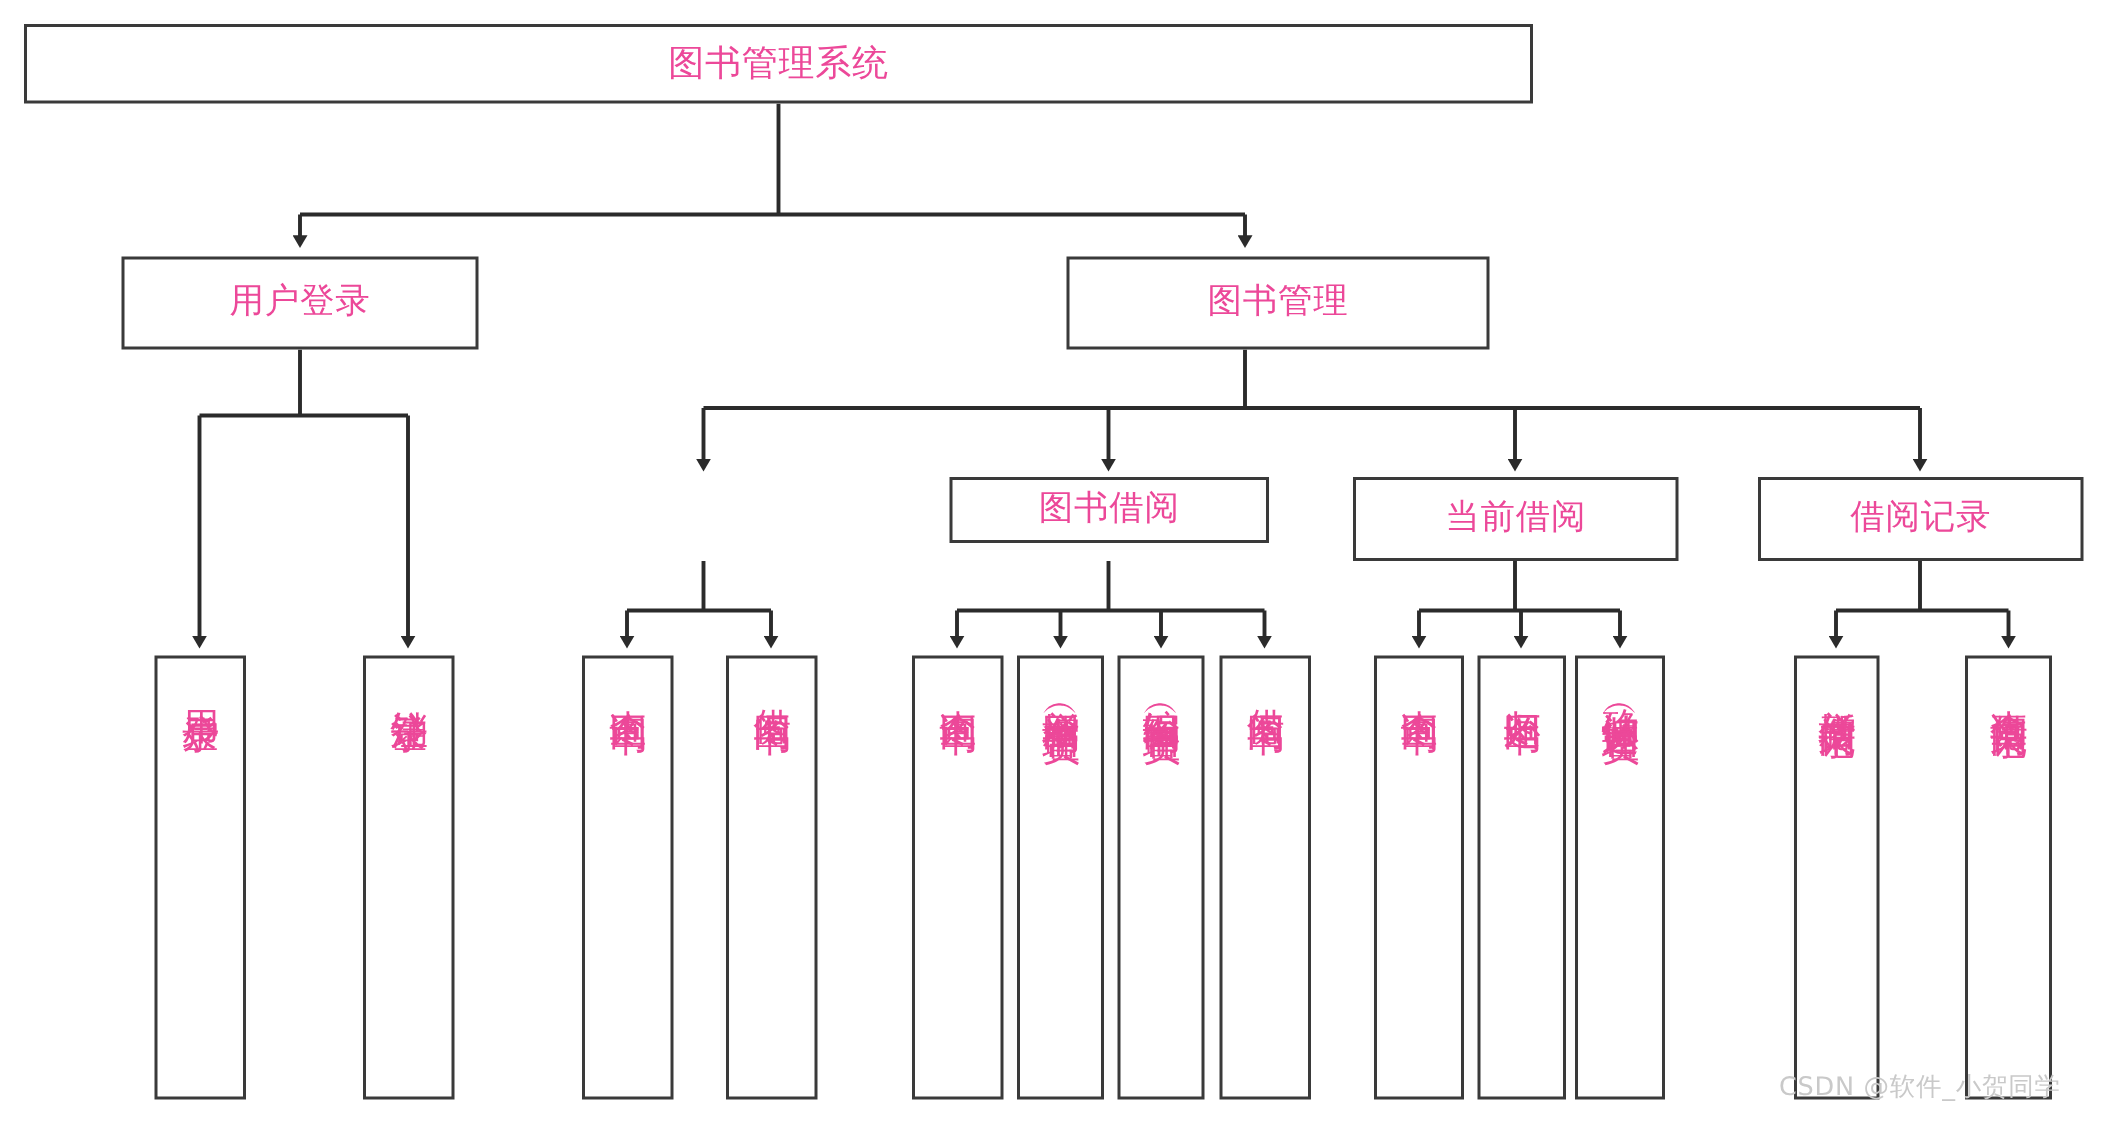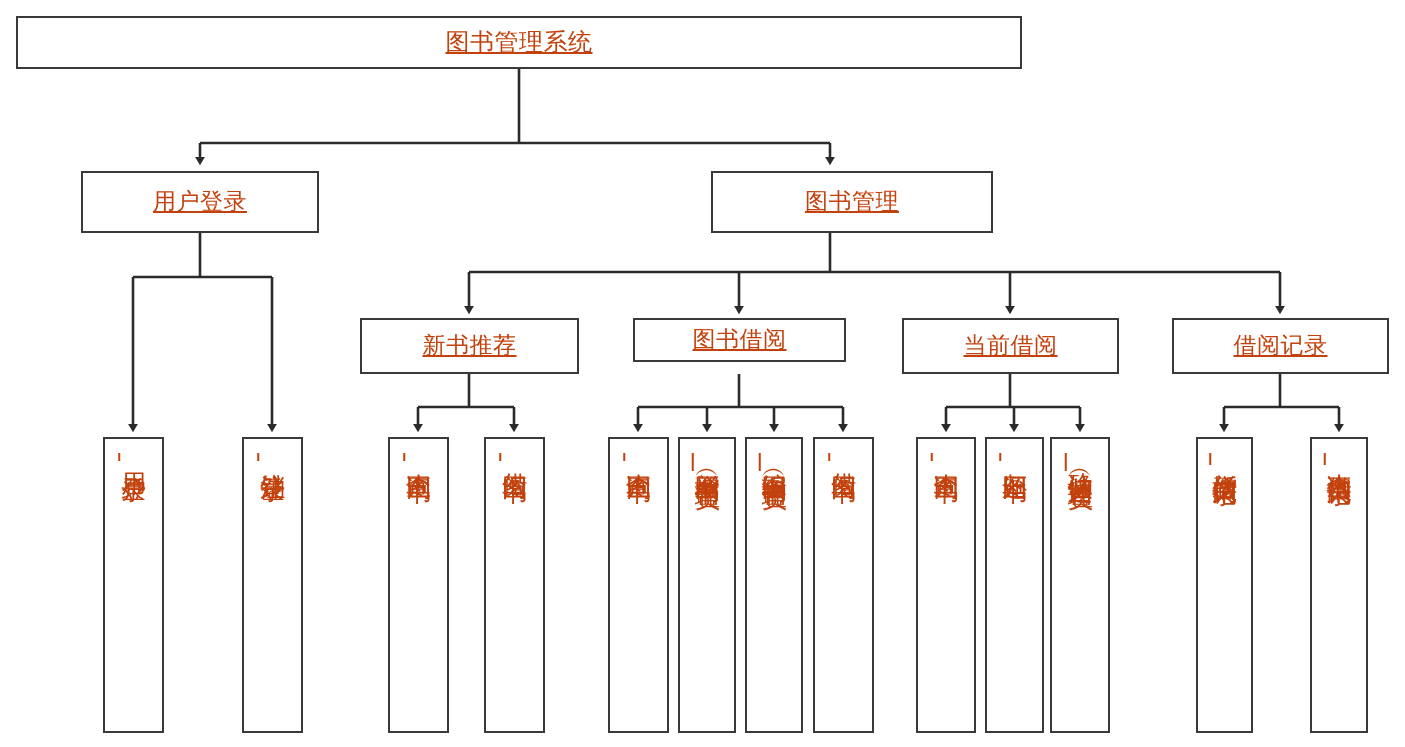--- a/index.html
+++ b/index.html
@@ -34,22 +34,21 @@
     display: flex;
     align-items: center;
     justify-content: center;
     color: #2b2b2b;
   }
   .node .node-label {
     display: block;
     text-align: center;
     line-height: 1.18;
     letter-spacing: 0.5px;
-    color: #c2410c;
-    text-decoration: underline;
+    color: #ec4899;
   }
   
   .node.horiz .node-label {
     writing-mode: horizontal-tb;
     font-size: 23px;
   }
   .node.root .node-label { font-size: 24px; }
   
   .node.vert {
     align-items: flex-start;
@@ -134,23 +133,20 @@
     <span class="node-label">图书管理系统</span>
   </div>
 
   <div class="node horiz" style="left: 81px; top: 171px; width: 238px; height: 62px;">
     <span class="node-label">用户登录</span>
   </div>
   <div class="node horiz" style="left: 711px; top: 171px; width: 282px; height: 62px;">
     <span class="node-label">图书管理</span>
   </div>
 
-  <div class="node horiz" style="left: 360px; top: 318px; width: 219px; height: 56px;">
-    <span class="node-label">新书推荐</span>
-  </div>
   <div class="node horiz" style="left: 633px; top: 318px; width: 213px; height: 44px;">
     <span class="node-label">图书借阅</span>
   </div>
   <div class="node horiz" style="left: 902px; top: 318px; width: 217px; height: 56px;">
     <span class="node-label">当前借阅</span>
   </div>
   <div class="node horiz" style="left: 1172px; top: 318px; width: 217px; height: 56px;">
     <span class="node-label">借阅记录</span>
   </div>
 
@@ -187,14 +183,15 @@
   <div class="node vert" style="left: 1050px; top: 437px; width: 60px; height: 296px;">
     <span class="node-label">确认归还（管理员）</span>
   </div>
   <div class="node vert" style="left: 1196px; top: 437px; width: 57px; height: 296px;">
     <span class="node-label">新增借阅记录</span>
   </div>
   <div class="node vert" style="left: 1310px; top: 437px; width: 58px; height: 296px;">
     <span class="node-label">查询借阅记录</span>
   </div>
 
+  <div id="watermark">CSDN @软件_小贺同学</div>
 
 </div>
 
 </body></html>

